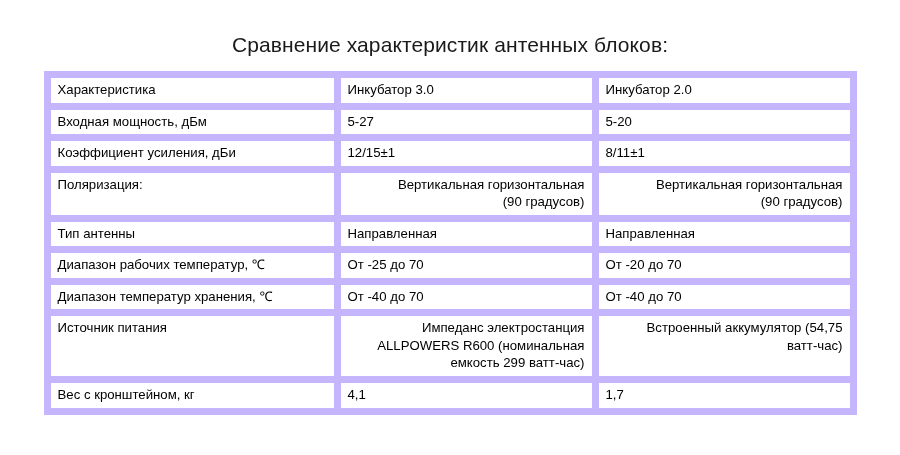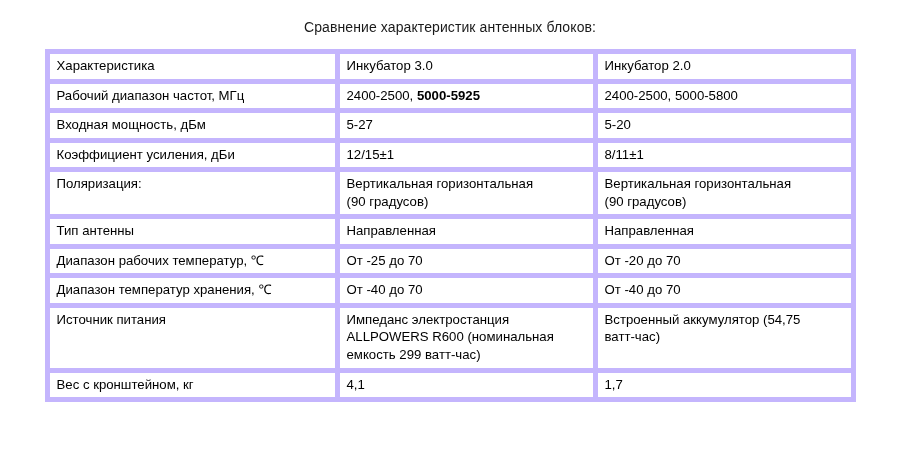--- a/index.html
+++ b/index.html
@@ -15,51 +15,51 @@
     overflow: hidden;
   }
   .page {
     position: relative;
     width: 900px;
     height: 455px;
     box-sizing: border-box;
   }
   .doc-title {
     text-align: center;
-    font-size: 14px;
+    font-size: 21px;
     color: #1a1a1a;
-    padding-top: 19px;
+    padding-top: 33px;
     padding-bottom: 14px;
     letter-spacing: 0.1px;
   }
   table.spec-table {
     border-collapse: collapse;
     width: 806px;
     margin: 0 auto;
     table-layout: fixed;
   }
   table.spec-table td,
   table.spec-table th {
-    border: 5px solid #c4b5fd;
+    border: 7px solid #c4b5fd;
     font-size: 13.2px;
     font-weight: normal;
     padding: 3px 7px 4px 7px;
     vertical-align: top;
     line-height: 1.33;
     text-align: left;
   }
   .col-param { width: 290px; }
   .col-v1 { width: 258px; }
   .col-v2 { width: 258px; }
 
   thead td {
     text-align: center;
   }
   .bold { font-weight: bold; }
-  .cell-line { display: block; }
+  .cell-line { display: block; text-align: right; }
 </style>
 </head>
 <body>
 
 <div class="page">
 
   <div class="doc-title">Сравнение характеристик антенных блоков:</div>
 
   <table class="spec-table">
     <colgroup>
@@ -69,25 +69,20 @@
     </colgroup>
     <thead>
       <tr>
         <td>Характеристика</td>
         <td>Инкубатор 3.0</td>
         <td>Инкубатор 2.0</td>
       </tr>
     </thead>
     <tbody>
 
-      <tr>
-        <td>Рабочий диапазон частот, МГц</td>
-        <td><span>2400-2500, </span><span class="bold">5000-5925</span></td>
-        <td>2400-2500, 5000-5800</td>
-      </tr>
 
       <tr>
         <td>Входная мощность, дБм</td>
         <td class="bold">5-27</td>
         <td>5-20</td>
       </tr>
 
 
 
 

